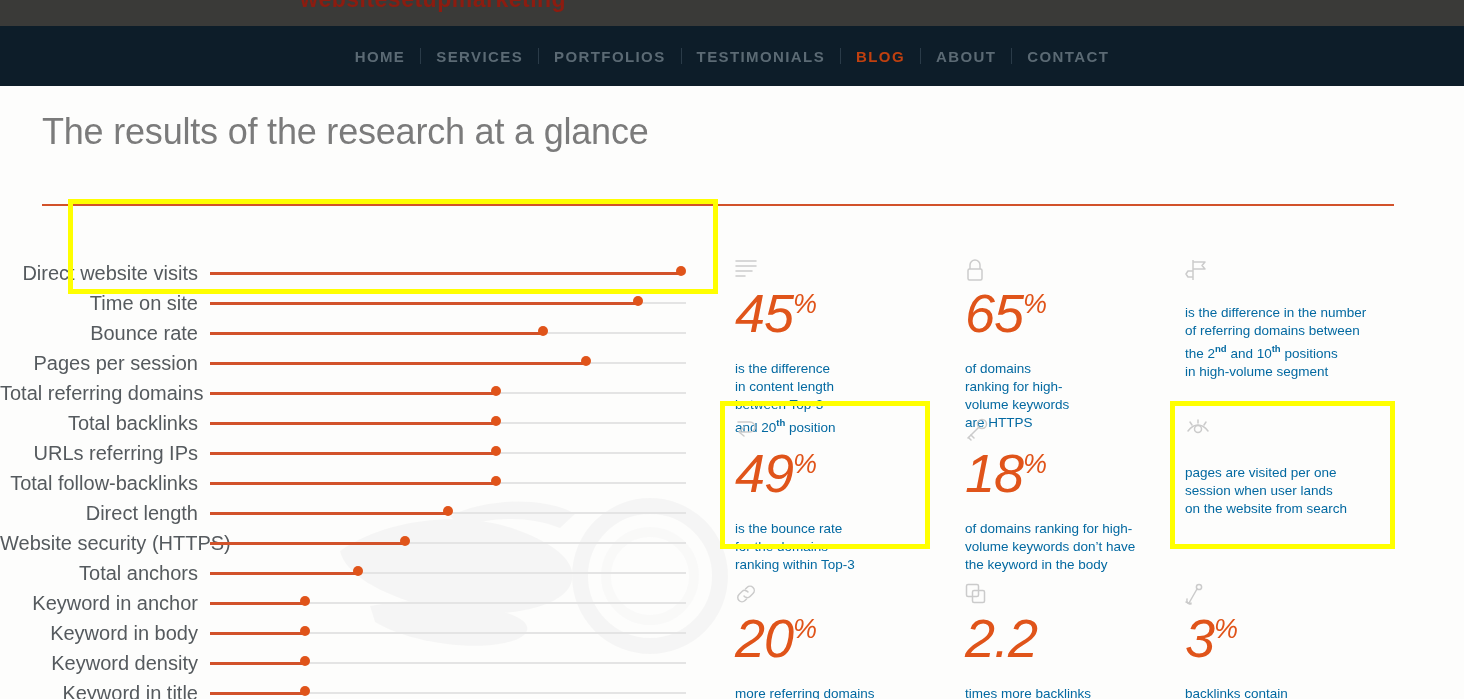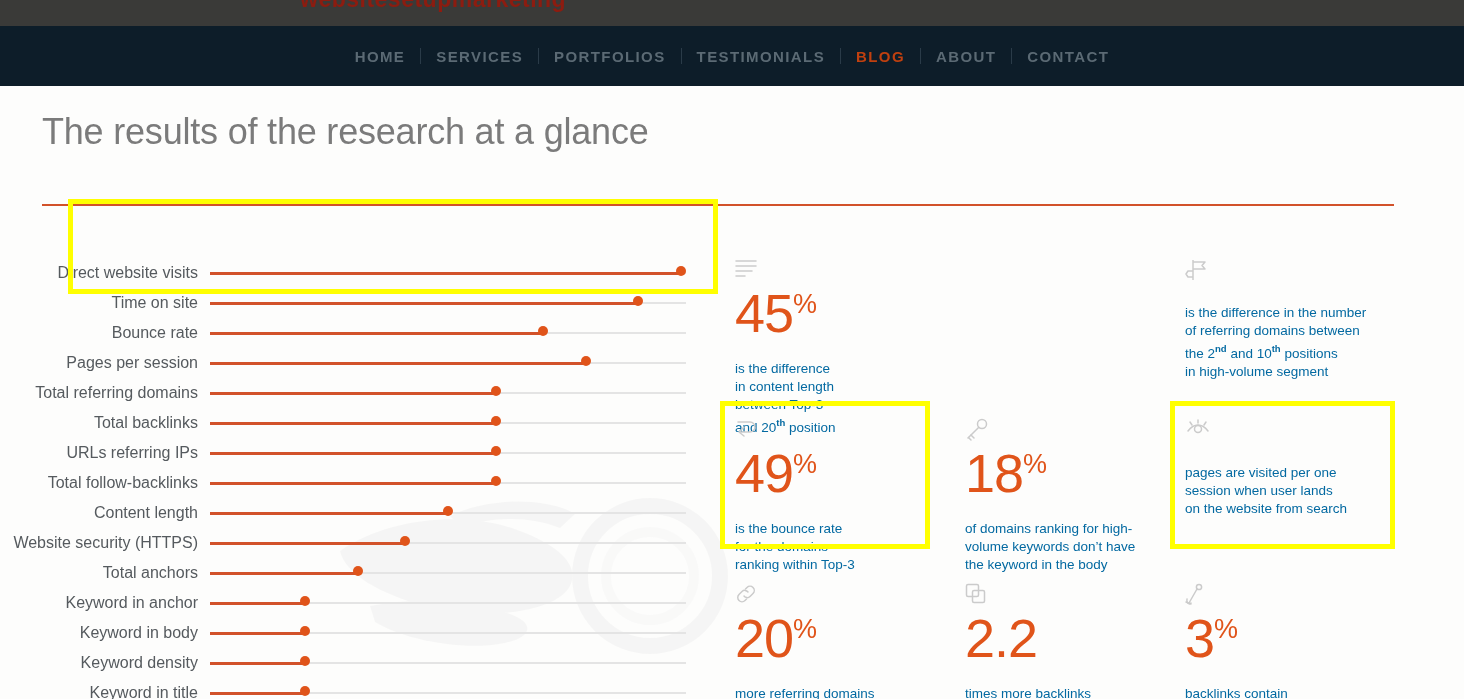--- a/index.html
+++ b/index.html
@@ -86,21 +86,21 @@
   }
   .chart-row {
     position: relative;
     height: 30px;
     display: flex;
     align-items: center;
   }
   .chart-label {
     width: 210px;
     text-align: right;
-    font-size: 16px;
+    font-size: 20px;
     color: #555a5e;
     padding-right: 12px;
     white-space: nowrap;
   }
   .chart-track {
     position: relative;
     width: 476px;
     height: 20px;
   }
   .track-bg {
@@ -143,20 +143,21 @@
     margin-bottom: 2px;
     color: #c9c9c9;
   }
   .card-num {
     font-size: 54px;
     line-height: 54px;
     color: #e0541a;
     font-weight: normal;
     letter-spacing: -1px;
     white-space: nowrap;
+    font-style: italic;
   }
   .card-num .pct {
     font-size: 27px;
     vertical-align: super;
     line-height: 0;
   }
   .card-desc {
     margin-top: 20px;
     font-size: 13.5px;
     line-height: 18px;
@@ -269,21 +270,21 @@
       </div>
       <div class="chart-row">
         <div class="chart-label">Total follow-backlinks</div>
         <div class="chart-track">
           <div class="track-bg"></div>
           <div class="track-fill" style="width: 60%;"></div>
           <div class="track-dot" style="left: 60%;"></div>
         </div>
       </div>
       <div class="chart-row">
-        <div class="chart-label">Content length</div>
+        <div class="chart-label">Direct length</div>
         <div class="chart-track">
           <div class="track-bg"></div>
           <div class="track-fill" style="width: 50%;"></div>
           <div class="track-dot" style="left: 50%;"></div>
         </div>
       </div>
       <div class="chart-row">
         <div class="chart-label">Website security (HTTPS)</div>
         <div class="chart-track">
           <div class="track-bg"></div>
@@ -343,20 +344,33 @@
             <line x1="1" y1="18" x2="10" y2="18"></line>
           </svg></div>
         <div class="card-num"><span>45</span><span class="pct">%</span></div>
         <div class="card-desc">
           <div>is the difference</div>
           <div>in content length</div>
           <div>between Top-3</div>
           <div>and 20<sup>th</sup> position</div>
         </div>
       </div>
+      <div class="card" style="left: 230px; top: 0px; width: 215px;">
+        <div class="card-icon"><svg width="20" height="24" viewBox="0 0 20 24" fill="none" stroke="#cbcbcb" stroke-width="1.5">
+            <path d="M5 11V7a5 5 0 0 1 10 0v4"></path>
+            <rect x="3" y="11" width="14" height="11" rx="1.5"></rect>
+          </svg></div>
+        <div class="card-num"><span>65</span><span class="pct">%</span></div>
+        <div class="card-desc">
+          <div>of domains</div>
+          <div>ranking for high-</div>
+          <div>volume keywords</div>
+          <div>are HTTPS</div>
+        </div>
+      </div>
       <div class="card" style="left: 450px; top: 0px; width: 230px;">
         <div class="card-icon"><svg width="24" height="24" viewBox="0 0 24 24" fill="none" stroke="#cbcbcb" stroke-width="1.5" stroke-linejoin="round">
             <line x1="8" y1="2" x2="8" y2="22"></line>
             <path d="M8 4h12l-3 3.5L20 11H8"></path>
             <path d="M8 13H3l-2 3 2 3h5"></path>
           </svg></div>
         <div class="card-desc">
           <div>is the difference in the number</div>
           <div>of referring domains between</div>
           <div>the 2<sup>nd</sup> and 10<sup>th</sup> positions</div>

